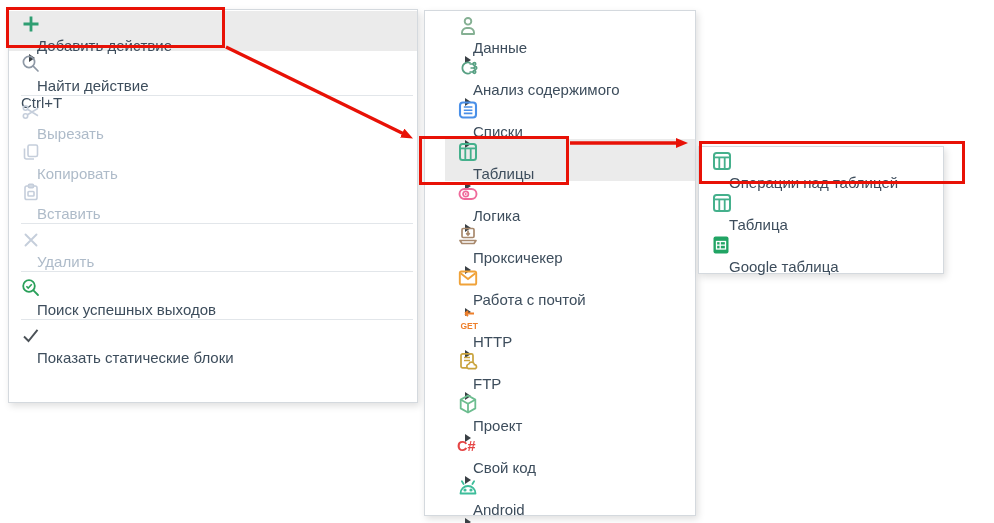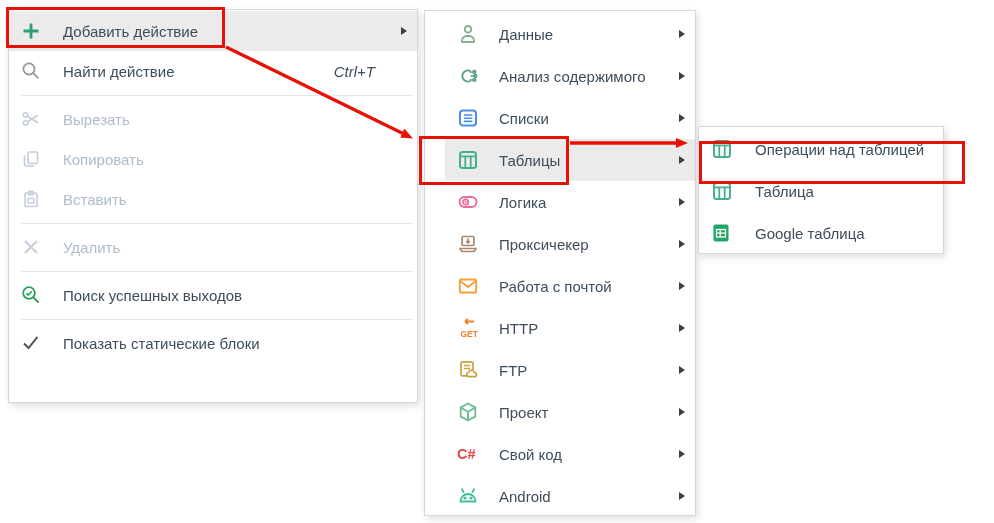--- a/index.html
+++ b/index.html
@@ -8,41 +8,42 @@
     font-family:"Liberation Sans",sans-serif;background:#ffffff;
   }
   .panel{
     position:absolute;background:#ffffff;
     border:1px solid #d4d9de;
     box-shadow:2px 3px 7px rgba(0,0,0,0.13);
     box-sizing:border-box;
   }
   #left-panel  {left:8px;  top:9px;   width:410px; height:394px; padding-top:1px;}
   #middle-panel{left:424px; top:10px;  width:272px; height:506px; padding-top:2px;padding-left:20px;}
-  #right-panel {left:698px; top:126px; width:246px; height:128px; padding-top:1px;}
+  #right-panel {left:698px; top:146px; width:246px; height:128px; padding-top:1px;}
 
   .menu-item{
-    display:flex;align-items:center;
+    display:flex;
     height:40px;cursor:default;
     color:#3d4d5c;font-size:15px;
     padding:0 10px 0 12px;
     box-sizing:border-box;
+    flex-direction:column;
   }
   .cols-mid .menu-item, .cols-right .menu-item{height:42px;}
   .menu-item.highlighted{background:#ebebeb;}
   .menu-item.disabled{color:#aebbc9;}
   .mi-icon{
     width:26px;height:24px;flex:0 0 26px;
     display:flex;align-items:center;justify-content:flex-start;
   }
   .mi-icon svg{display:block;}
   .mi-label{margin-left:16px;white-space:nowrap;}
   .cols-right .mi-label{margin-left:18px;}
   .mi-spacer{flex:1;}
-  .mi-shortcut{margin-right:18px;color:#3d4d5c;font-size:15px;font-style:italic;}
+  .mi-shortcut{margin-right:18px;color:#3d4d5c;font-size:15px;}
   .mi-chevron{width:14px;flex:0 0 14px;display:flex;justify-content:flex-end;}
   .mi-chevron.show::after{
     content:"";display:block;width:0;height:0;
     border-left:6px solid #3a4045;
     border-top:4.5px solid transparent;
     border-bottom:4.5px solid transparent;
   }
   .menu-sep{
     height:0;border-top:1px solid #e2e6ea;
     margin:3.5px 4px 3.5px 12px;

